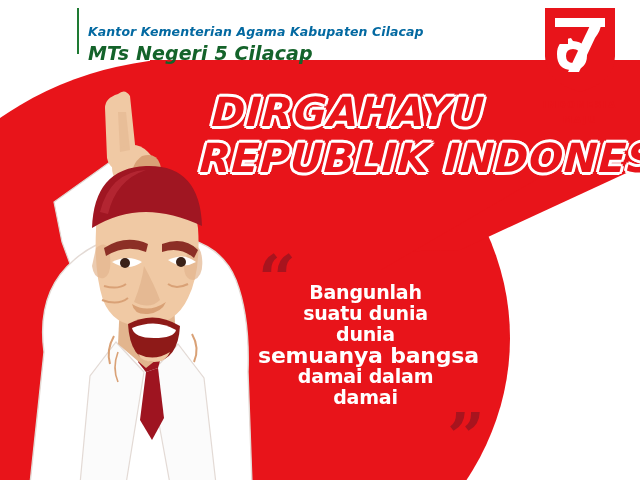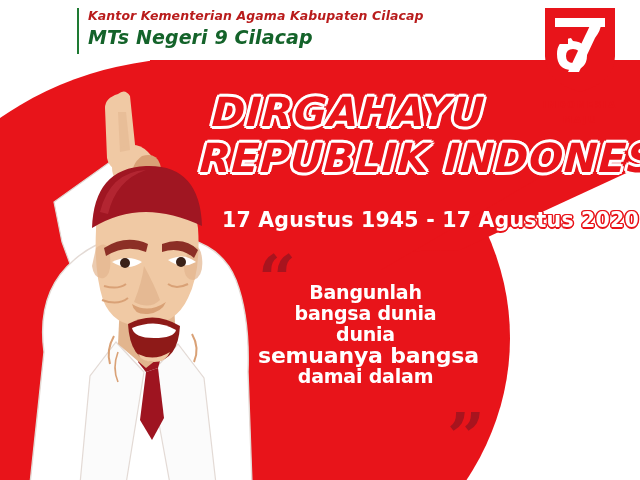--- a/index.html
+++ b/index.html
@@ -53,22 +53,22 @@
   .hdr-divider{
     position:absolute;left:77px;top:8px;width:2px;height:46px;
     background:#1E7A32;z-index:31;
   }
   .hdr-text{
     position:absolute;left:88px;top:8px;z-index:31;
   }
   .hdr-line1{
     font-family:"DejaVu Sans", sans-serif;
     font-style:italic;font-weight:bold;
-    font-size:12.5px;color:#b91c1c;letter-spacing:.1px;
-    white-space:nowrap;line-height:16px;
+    font-size:12.5px;color:#0369a1;letter-spacing:.1px;
+    white-space:nowrap;line-height:16px;margin-top:16px;
   }
   .hdr-line2{
     font-family:"DejaVu Sans", sans-serif;
     font-style:italic;font-weight:bold;
     font-size:19px;color:#14632A;letter-spacing:.1px;
     white-space:nowrap;line-height:24px;margin-top:1px;
   }
 
   
   .logo75{
@@ -211,33 +211,31 @@
     <path d="M122 284 q-8 14 -4 28" stroke="#D9A176" stroke-width="2" fill="none"></path>
     <path d="M200 282 q8 14 2 28" stroke="#D9A176" stroke-width="2" fill="none"></path>
     <path d="M126 300 q-6 16 0 30" stroke="#D9A176" stroke-width="1.6" fill="none"></path>
   </svg>
 
   <div class="headline">
     <div class="hl-line hl1">DIRGAHAYU</div>
     <div class="hl-line hl2">REPUBLIK INDONESIA</div>
   </div>
 
-  <div class="dateline">
-    <span class="seg-a">17 Agustus 1945 - 17</span><span class="seg-b"> Agustus 2020</span>
-  </div>
 
   <div class="quote-block">
     <div class="qmark qmark-open">“</div>
     <div class="qmark qmark-close">”</div>
     <div class="quote-lines">
       <div class="q-line">Bangunlah</div>
-      <div class="q-line">bangsa dunia</div>
+      <div class="q-line">suatu dunia</div>
       <div class="q-line">dunia</div>
       <div class="q-line small">semuanya bangsa</div>
       <div class="q-line">damai dalam</div>
+      <div class="q-line">damai</div>
     </div>
   </div>
 
   <div class="header"></div>
 
   <svg class="logo-kemenag" viewBox="0 0 100 92">
     <path d="M50 3 L96 36 L78 89 L22 89 L4 36 Z" fill="#2E7D32" stroke="#1B5E20" stroke-width="2"></path>
     <path d="M50 10 L89 38 L74 83 L26 83 L11 38 Z" fill="none" stroke="#7CB342" stroke-width="1.5"></path>
     <path d="M50 14 l4.2 9 l10 .8 l-7.6 6.6 l2.4 9.8 L50 34.8 l-8.6 5.4 l2.2 -9.8 L36 23.8 l10 -.8 Z" fill="#F4D21A"></path>
     <path d="M22 34 q-4 30 14 42" stroke="#C8E6A0" stroke-width="4" fill="none" stroke-linecap="round"></path>
@@ -250,21 +248,21 @@
     <path d="M76 36 q4 8 2 16" stroke="#FFEB7A" stroke-width="2.5" fill="none"></path>
     <path d="M50 48 q-14 2 -18 12 q16 6 18 14 q3 -8 19 -14 q-5 -10 -19 -12 Z" fill="#F4D21A" stroke="#C8A81A" stroke-width="1.2"></path>
     <path d="M50 50 l0 24" stroke="#C8A81A" stroke-width="1.4"></path>
     <path d="M30 72 q20 -9 40 0 l-3 8 q-17 -7 -34 0 Z" fill="#FFFFFF" stroke="#2E7D32" stroke-width="1.2"></path>
   </svg>
 
   <div class="hdr-divider"></div>
 
   <div class="hdr-text">
     <div class="hdr-line1">Kantor Kementerian Agama Kabupaten Cilacap</div>
-    <div class="hdr-line2">MTs Negeri 9 Cilacap</div>
+    <div class="hdr-line2">MTs Negeri 5 Cilacap</div>
   </div>
 
   <div class="logo75">
     <svg class="shield" viewBox="0 0 78 92">
       <path d="M4 4 h70 v48 q0 26 -35 36 q-35 -10 -35 -36 Z" fill="#E8141A"></path>
       <rect x="14" y="14" width="50" height="9" fill="#ffffff"></rect>
       <path d="M50 14 h10 v6 q0 6 -6 14 l-16 34 h-11 l17 -36 q6 -12 6 -14 Z" fill="#ffffff"></path>
       <path d="M30 34 q-14 2 -14 16 q0 16 15 16 q15 0 15 -15 q0 -13 -14 -14 m0 8 q7 0 7 7 q0 7 -7 7 q-7 0 -7 -7 q0 -7 7 -7 Z" fill="#ffffff"></path>
       <rect x="17" y="32" width="10" height="8" fill="#E8141A"></rect>
     </svg>

